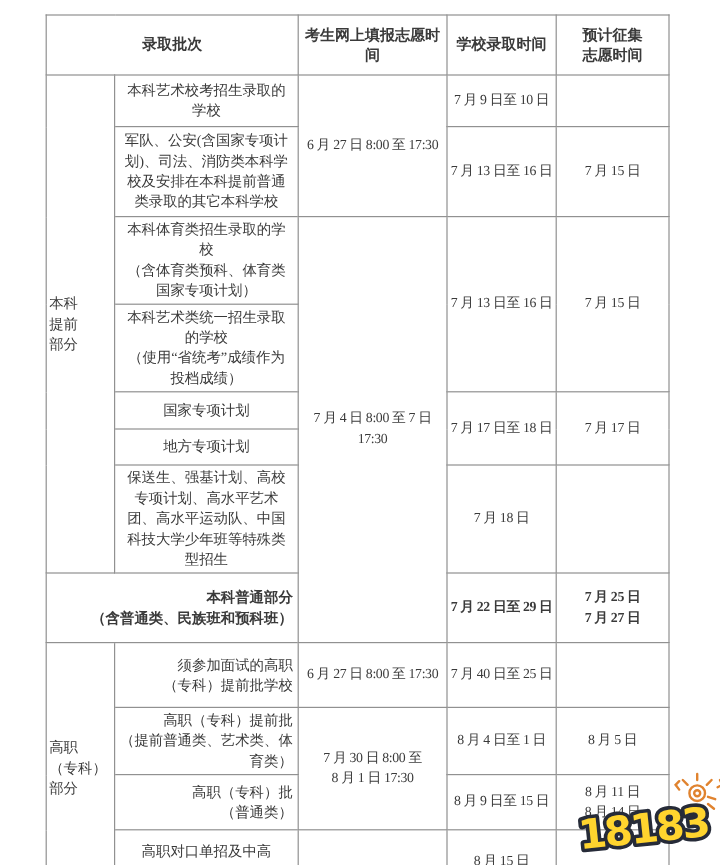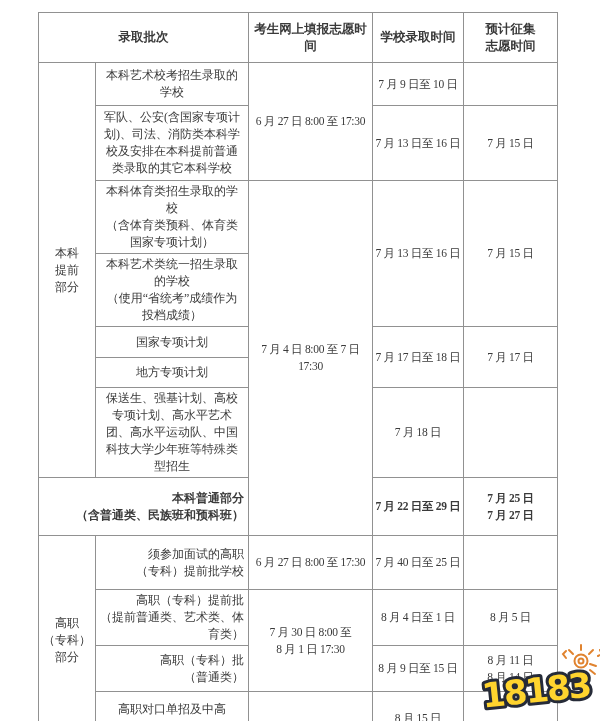--- a/index.html
+++ b/index.html
@@ -17,21 +17,21 @@
     border:1px solid #919191;
     font-size:12px;line-height:17px;
     vertical-align:middle;
     white-space:pre-line;
     color:#3a3a3a;
     padding:2px 4px;
   }
   .sched th{font-weight:bold;text-align:center;font-size:12.5px;}
   td.l{text-align:center;padding:2px 6px;margin-top:41px;}
   td.c{text-align:right;}
-  td.cat{text-align:center;padding:2px 2px;}
+  td.cat{padding:2px 2px;}
   td.time{text-align:center;font-size:11.5px;letter-spacing:-0.3px;padding:1px;}
   .bold{font-weight:bold;}
   tr.r0{height:50px} tr.r1{height:43px} tr.r2{height:75px} tr.r3{height:55px}
   tr.r4{height:72px} tr.r5{height:31px} tr.r6{height:30px} tr.r7{height:72px}
   tr.r8{height:58px} tr.r9{height:54px} tr.r10{height:52px} tr.r11{height:46px}
   tr.r12{height:53px}
   .watermark{
     position:absolute;left:478px;top:642px;width:130px;height:80px;
     pointer-events:none;
   }

